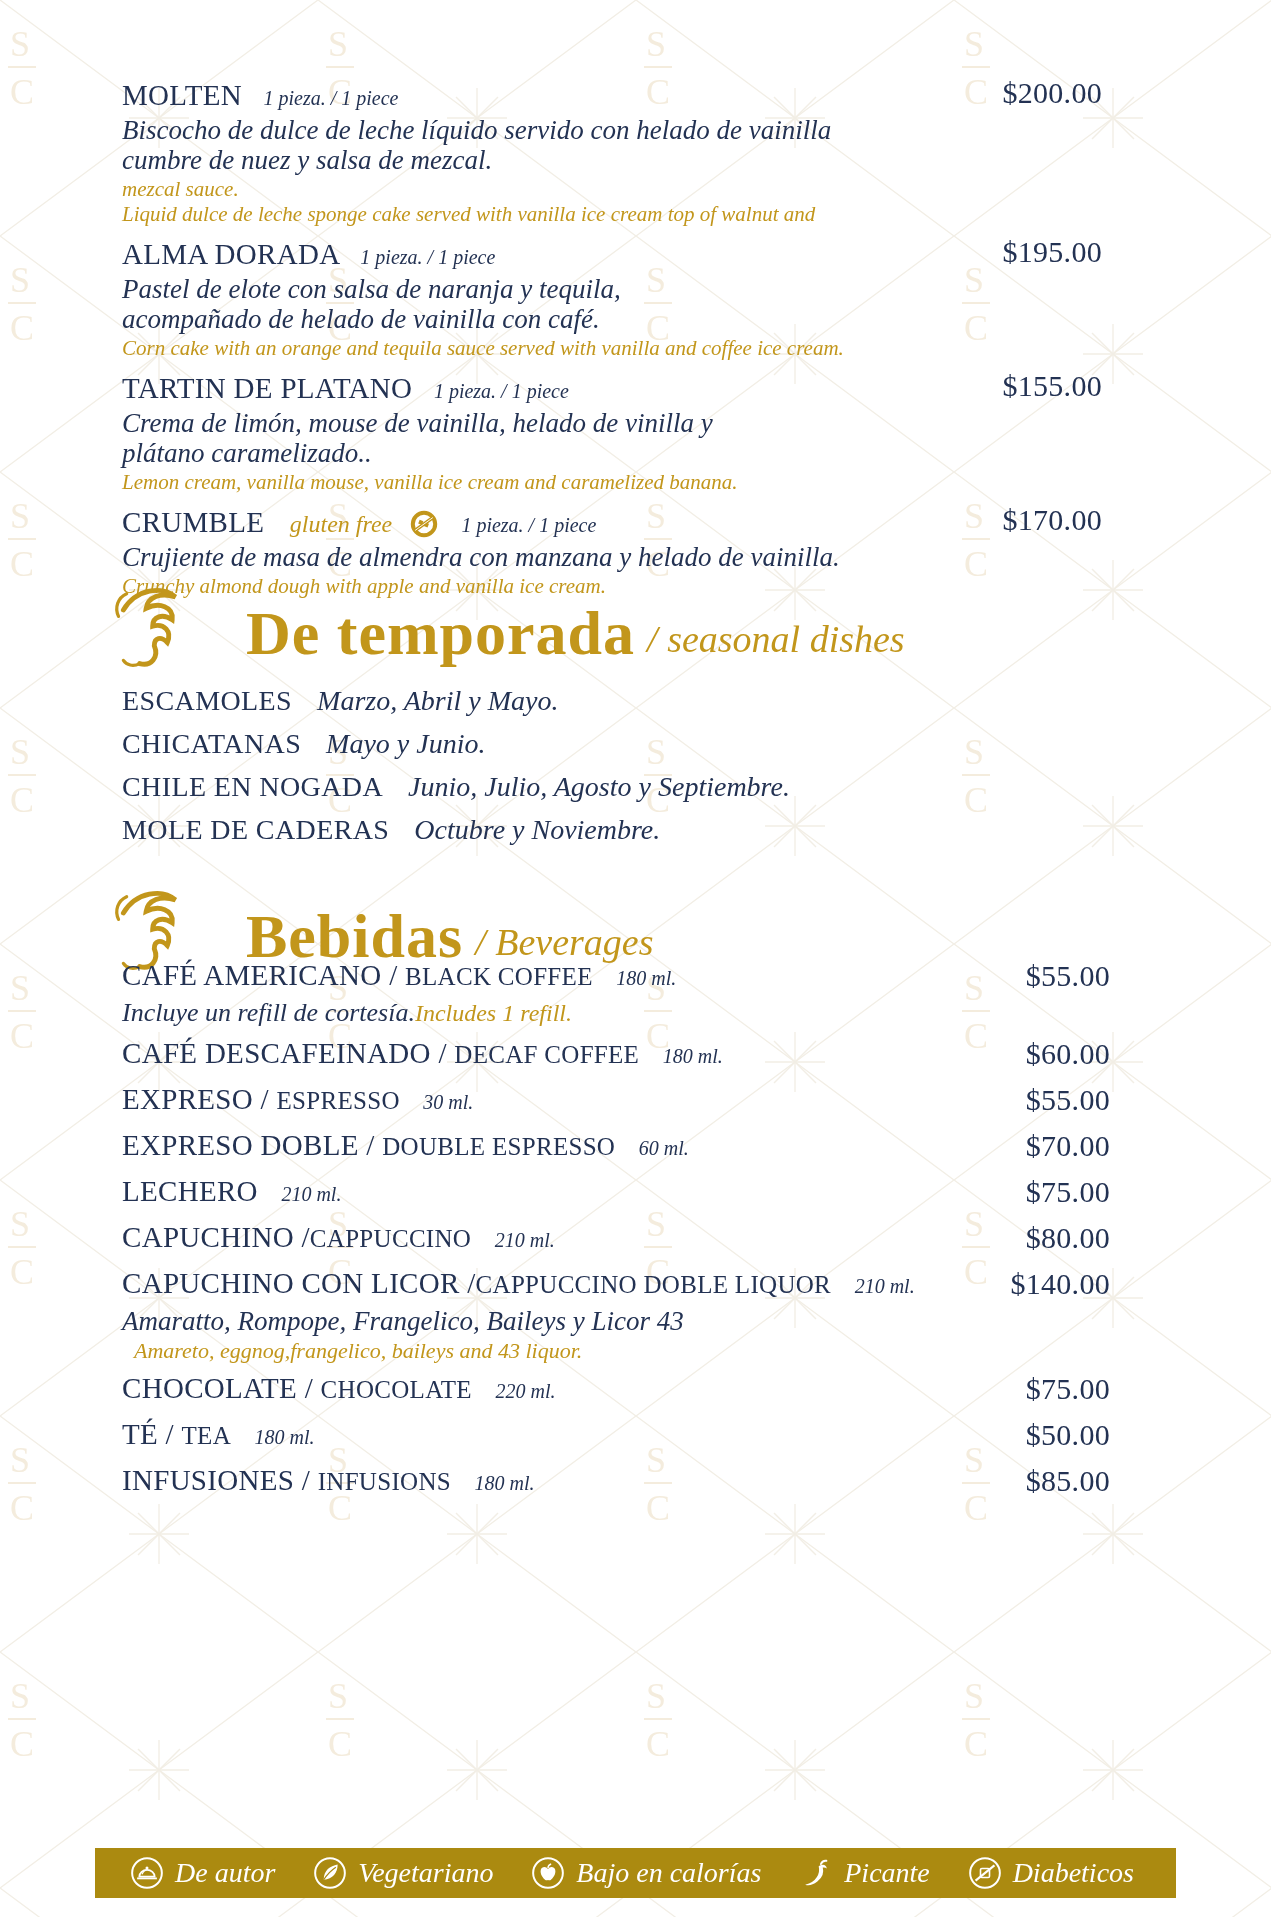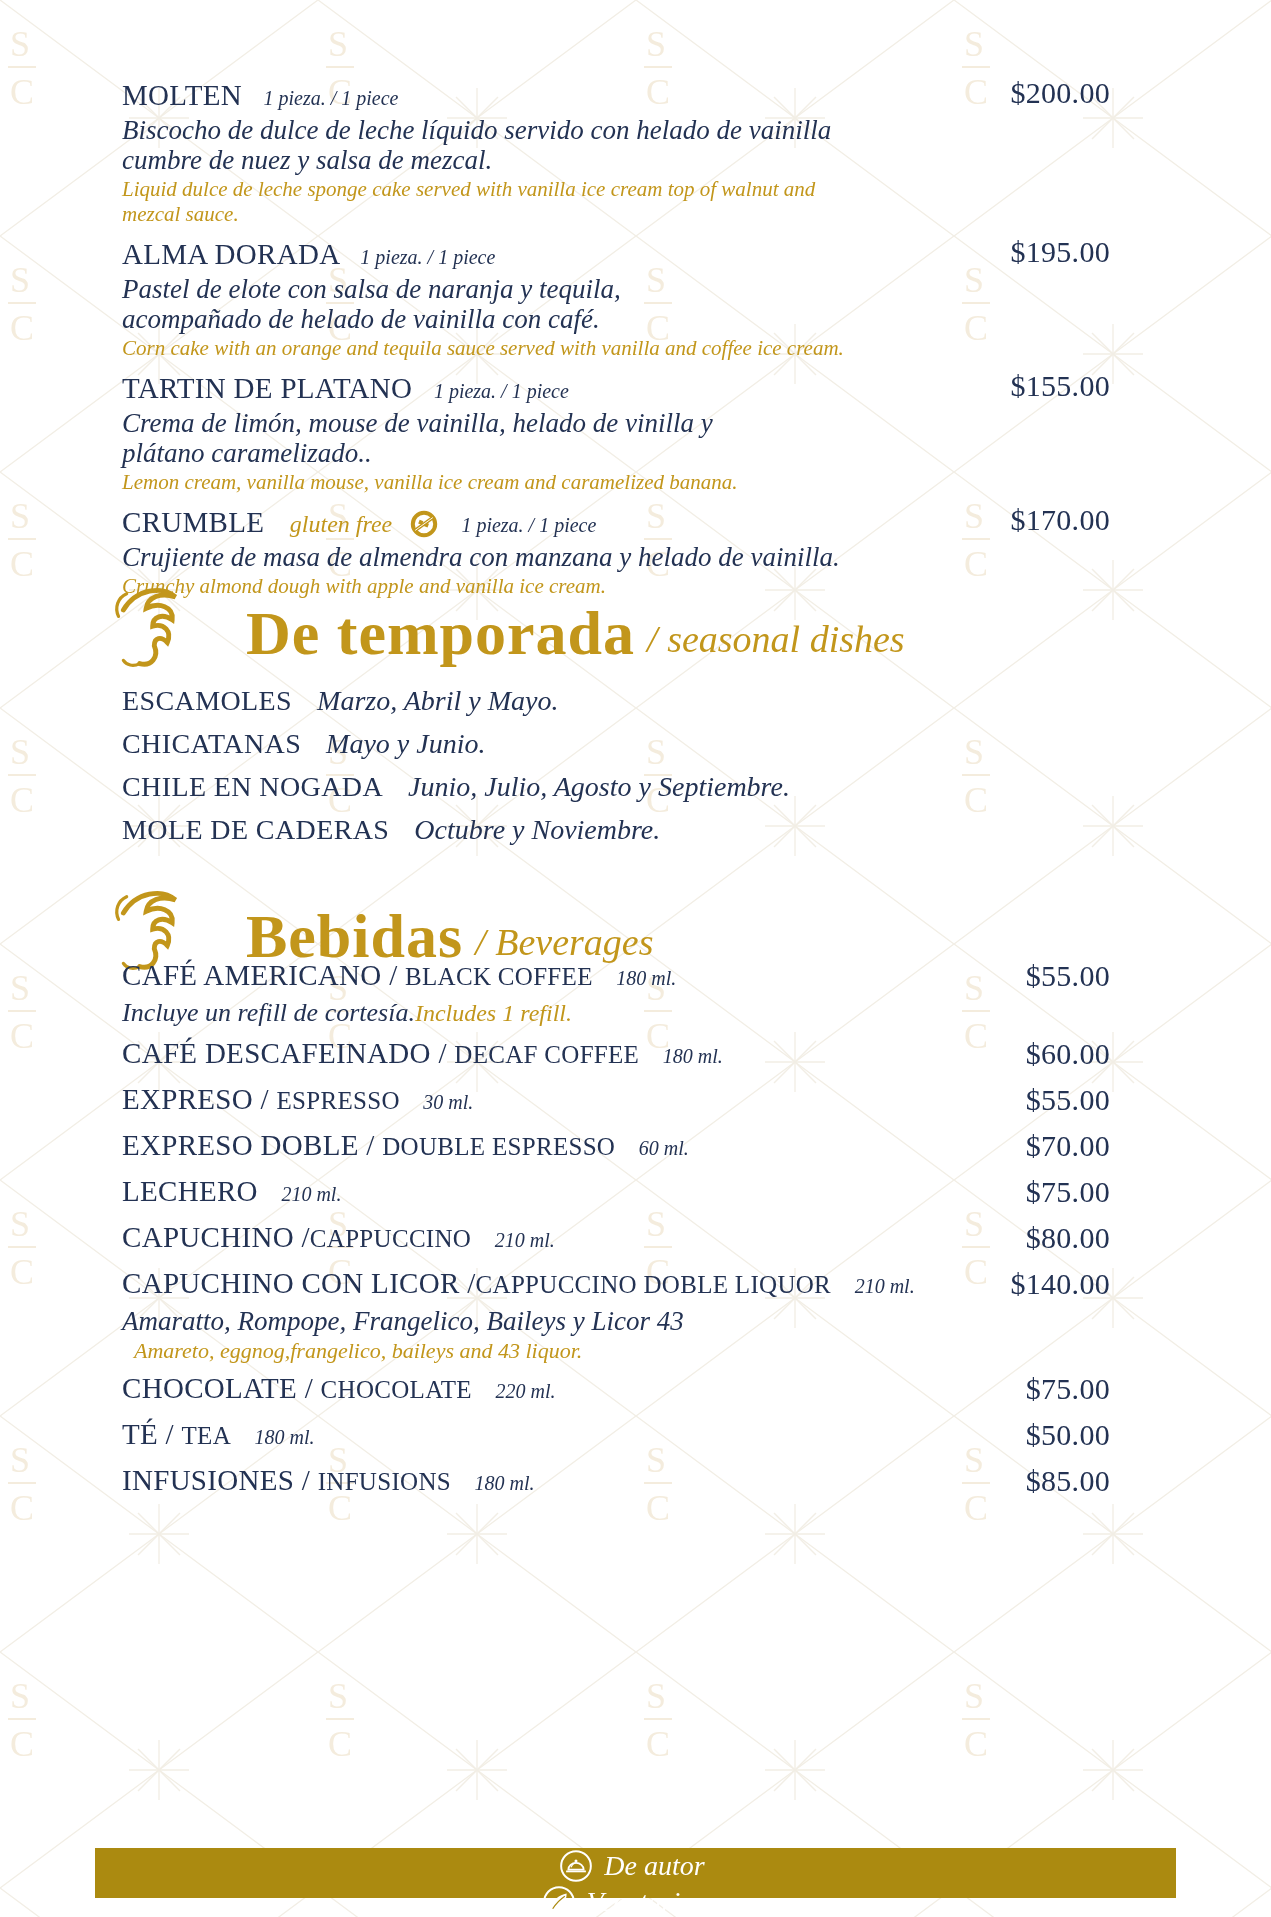--- a/index.html
+++ b/index.html
@@ -16,21 +16,21 @@
   .layer{position:absolute;z-index:1;}
 
   
   #desserts{left:122px;top:78px;width:988px;}
   .dessert-item{position:relative;margin-bottom:10px;}
   .d-title-row{position:relative;font-size:29px;line-height:34px;letter-spacing:.3px;}
   .d-name{color:var(--navy);}
   .d-badge{font-style:italic;font-size:24px;color:var(--gold);margin-left:18px;margin-right:8px;letter-spacing:0;}
   .d-badge-icon svg{vertical-align:-8px;}
   .d-portion{font-style:italic;font-size:20px;margin-left:14px;letter-spacing:0;}
-  .d-price{position:absolute;right:0;top:-2px;font-size:30px;}
+  .d-price{position:absolute;right:8px;top:-2px;font-size:30px;}
   .d-es{font-style:italic;font-size:27px;line-height:30px;color:var(--navy);}
   .d-en{font-style:italic;font-size:21px;line-height:25px;color:var(--gold);margin-top:2px;}
 
   
   .section-header{display:flex;align-items:flex-end;gap:12px;}
   #seasonal-header{left:112px;top:582px;}
   #beverages-header{left:112px;top:885px;justify-content:space-between;}
   .header-flourish{flex:0 0 auto;margin-bottom:-8px;}
   .header-title{font-size:62px;font-weight:bold;color:var(--gold);line-height:1;letter-spacing:1px;}
   .header-sub{font-size:38px;font-style:italic;color:var(--gold);padding-bottom:3px;white-space:nowrap;}
@@ -52,21 +52,21 @@
   .bev-note{font-size:26px;font-style:italic;line-height:31px;}
   .bev-note .note-en{color:var(--gold);font-size:24px;margin-left:0;}
   .bev-note-stack .note-es{font-size:27px;font-style:italic;line-height:32px;}
   .bev-note-stack .note-en{color:var(--gold);font-size:22px;font-style:italic;line-height:27px;margin-left:12px;}
 
   
   #footer-bar{
     left:95px;top:1848px;width:1081px;height:50px;
     background:var(--footer-gold);
     display:flex;align-items:center;justify-content:space-between;
-    padding:0 42px 0 34px;box-sizing:border-box;flex-direction:column;
+    padding:0 42px 0 34px;box-sizing:border-box;
   }
   .legend-item{display:flex;align-items:center;gap:10px;color:#ffffff;}
   .legend-label{font-style:italic;font-size:28px;white-space:nowrap;}
   .legend-item svg{display:block;}
 </style>
 </head>
 <body>
 
 <div class="page">
 
@@ -97,22 +97,22 @@
       
       
       <span class="d-portion">1 pieza. / 1 piece</span>
       <span class="d-price">$200.00</span>
     </div>
     <div class="d-es">
           <div>Biscocho de dulce de leche líquido servido con helado de vainilla</div>
           <div>cumbre de nuez y salsa de mezcal.</div>
         </div>
     <div class="d-en">
+          <div>mezcal sauce.</div>
           <div>Liquid dulce de leche sponge cake served with vanilla ice cream top of walnut and</div>
-          <div>mezcal sauce.</div>
         </div>
   </div>
 
   <div class="dessert-item">
     <div class="d-title-row">
       <span class="d-name">ALMA DORADA</span>
       
       
       <span class="d-portion">1 pieza. / 1 piece</span>
       <span class="d-price">$195.00</span>

